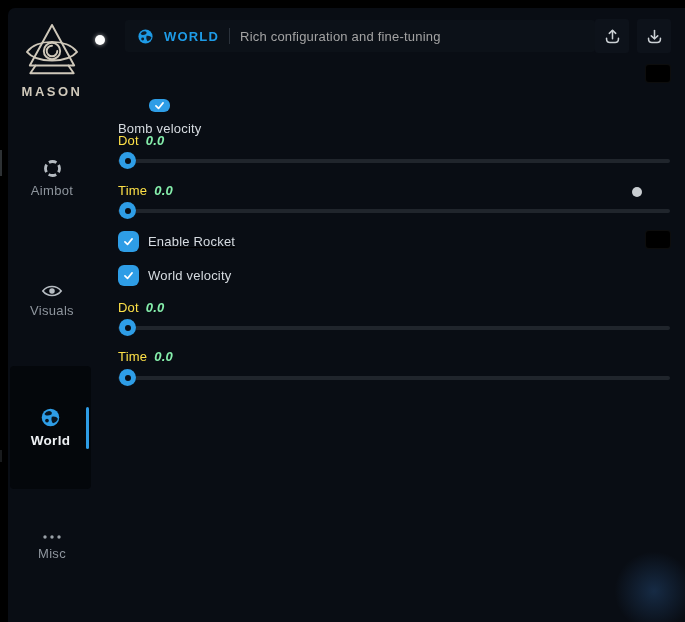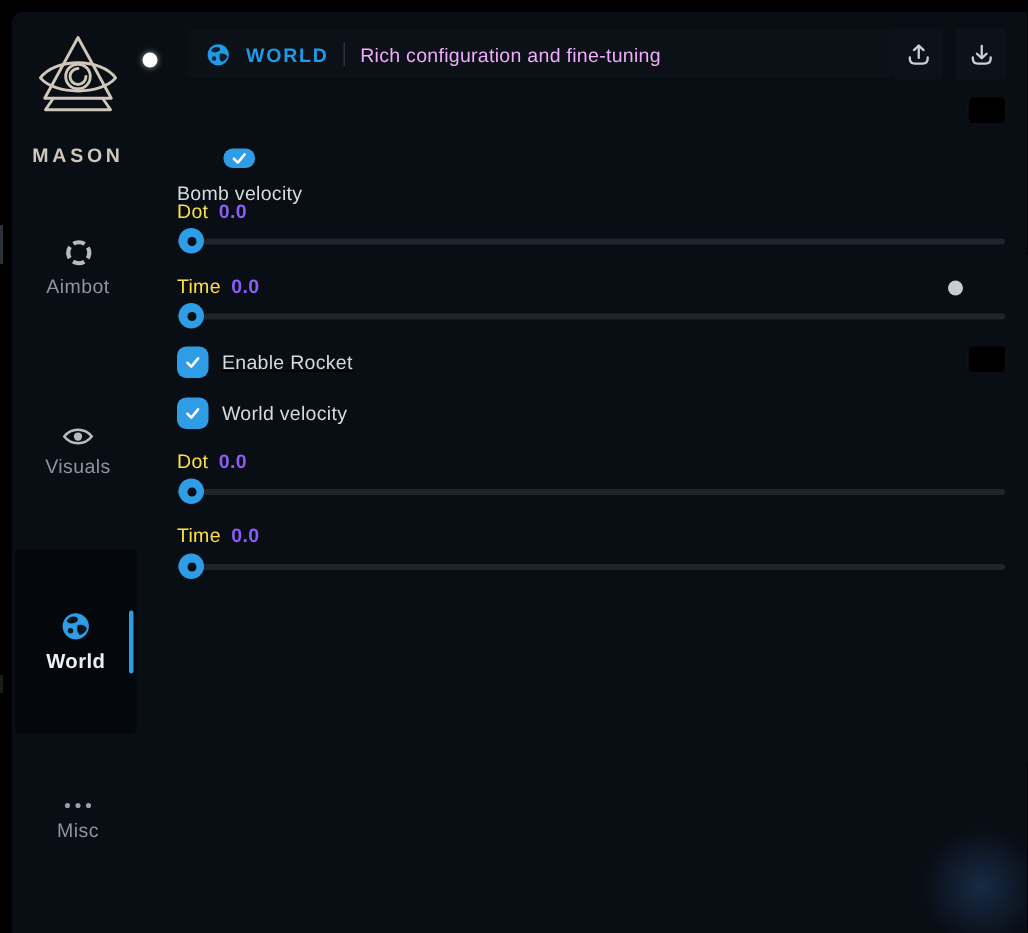--- a/index.html
+++ b/index.html
@@ -14,21 +14,21 @@
   .window { position:absolute; left:8px; top:8px; width:677px; height:614px;
             background:#090d14; border-top-left-radius:7px; }
   .window::after { content:''; position:absolute; right:-14px; bottom:-14px;
             width:90px; height:90px; border-radius:50%;
             background:radial-gradient(circle, rgba(62,132,214,.25), transparent 62%);
             pointer-events:none; }
 
   
   .logo { position:absolute; left:0; top:14px; width:88px; text-align:center; }
   .logo svg { display:block; margin:0 auto; }
-  .brand-name { margin-top:16px; color:#cfc8ba; font-size:13px; font-weight:bold;
+  .brand-name { margin-top:4px; color:#cfc8ba; font-size:13px; font-weight:bold;
                 letter-spacing:2.5px; }
 
   .nav-item { position:absolute; left:4px; width:80px; display:flex;
               flex-direction:column; align-items:center; gap:4px; cursor:pointer; }
   .nav-item span { font-size:13px; color:#8e959d; letter-spacing:.3px; }
   .nav-aimbot  { top:150px; }
   .nav-visuals { top:275px; }
   .nav-misc    { top:524px;align-items:center; }
 
   .nav-world { position:absolute; left:2px; top:358px; width:81px; height:123px;
@@ -37,21 +37,21 @@
   .nav-world span { font-size:13.5px; color:#eef1f4; font-weight:bold; letter-spacing:.3px; }
   .accent-bar { position:absolute; right:2px; top:41px; width:3px; height:42px;
                 background:#2e9de6; border-radius:2px; }
 
   
   .titlebar { position:absolute; left:117px; top:12px; width:470px; height:32px;
               background:#0c1118; border-radius:3px; display:flex; align-items:center;
               padding:0 12px; gap:10px; }
   .titlebar .title { color:#1e9be6; font-size:13px; font-weight:bold; letter-spacing:1.2px; }
   .titlebar .hdr-divider { width:1px; height:16px; background:#2b323b; }
-  .titlebar .subtitle { color:#f0abfc; font-size:13px; letter-spacing:.2px; }
+  .titlebar .subtitle { color:#a3a3a3; font-size:13px; letter-spacing:.2px; }
 
   .iconbtn { position:absolute; top:11px; width:34px; height:34px; background:#0d121a;
              border-radius:3px; display:flex; align-items:center; justify-content:center;
              cursor:pointer; }
   .btn-upload { left:587px; }
   .btn-download { left:629px; }
 
   
   .toggle-row { position:absolute; left:110px; height:21px; display:flex;
                 align-items:center; gap:9px; cursor:pointer; }
@@ -62,21 +62,21 @@
   .toggle-row[data-checked="true"] .check { opacity:1; }
   .toggle-label { color:#d6dbe0; font-size:13px; letter-spacing:.2px; }
 
   .swatch { position:absolute; left:637px; width:26px; height:19px; border-radius:4px;
             border:1px solid rgba(255,255,255,.05); cursor:pointer; }
   .sw1 { top:56px; } .sw2 { top:222px; }
 
   .slider-label { position:absolute; left:110px; height:16px; display:flex;
                   align-items:center; gap:7px; }
   .sl-name  { color:#fde047; font-size:13px; letter-spacing:.2px; }
-  .sl-value { color:#8b5cf6; font-size:13px; font-weight:bold; letter-spacing:.2px; }
+  .sl-value { color:#86efac; font-size:13px; font-weight:bold; letter-spacing:.2px;font-style:italic; }
   .l1 { top:124px; } .l2 { top:174px; } .l3 { top:291px; } .l4 { top:340px; }
 
   .slider { position:absolute; left:110px; width:552px; height:17px; cursor:pointer; }
   .s1 { top:144px; } .s2 { top:194px; } .s3 { top:311px; } .s4 { top:361px; }
   .track { position:absolute; left:0; top:6.5px; width:100%; height:4px;
            background:#20252c; border-radius:2px; }
   .thumb { position:absolute; left:1px; top:0; width:17px; height:17px; border-radius:50%;
            background:#2e9de6; display:flex; align-items:center; justify-content:center; }
   .thumb::after { content:''; width:6px; height:6px; border-radius:50%; background:#0a0e15; }
 

